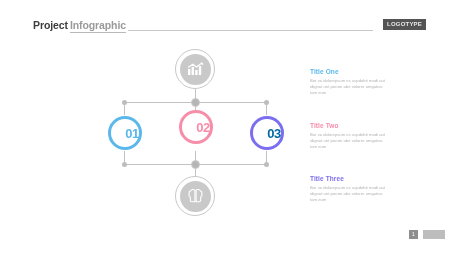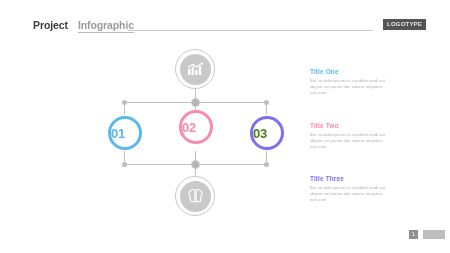--- a/index.html
+++ b/index.html
@@ -28,21 +28,21 @@
     font-size: 10.5px;
     font-weight: bold;
     letter-spacing: -0.1px;
     white-space: nowrap;
   }
   .title-strong { color: #3c3c3c; }
   .title-light {
     color: #9a9a9a;
     border-bottom: 1px solid #b9b9b9;
     padding-bottom: 1px;
-    margin-left: 10px;
+    margin-left: 2px;
   }
   .header-rule {
     position: absolute;
     left: 128px; top: 30px;
     width: 245px; height: 1px;
     background: #c9c9c9;
   }
   .logotype {
     position: absolute;
     right: 24px; top: 19px;
@@ -110,21 +110,21 @@
   .num-circle {
     position: absolute;
     width: 34px; height: 34px;
     border-radius: 50%;
     box-sizing: border-box;
     border-width: 3px;
     border-style: solid;
     background: #ffffff;
     display: flex;
     align-items: center;
-    justify-content: flex-start;
+    justify-content: flex-end;
     font-size: 13px;
     font-weight: bold;
     letter-spacing: -0.3px;
   }
 
   
   .text-col {
     position: absolute;
     left: 310px; top: 42px;
     width: 120px; height: 190px;
@@ -222,21 +222,21 @@
       </span>
     </div>
   </div>
 
   <div class="num-circle" style="left:108px; top:74px; border-color:#5bb8ea; color:#5bb8ea;">
     <span>01</span>
   </div>
   <div class="num-circle" style="left:179px; top:68px; border-color:#f78da9; color:#f78da9;">
     <span>02</span>
   </div>
-  <div class="num-circle" style="left:250px; top:74px; border-color:#7b6ef0; color:#4d7c0f;">
+  <div class="num-circle" style="left:250px; top:74px; border-color:#7b6ef0; color:#0369a1;">
     <span>03</span>
   </div>
 </div>
 
 <div class="text-col">
 
   <div class="text-block" style="top:26px;">
     <p class="tb-title" style="color:#5bb8ea;">Title One</p>
     <p class="tb-body">Bor va dolorepsum es uspdebit modi aut idignat unt porum abe volorer umgatios tam eum</p>
   </div>

